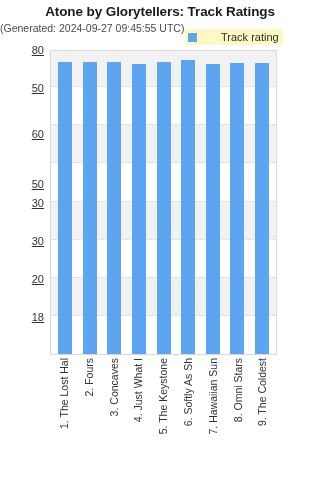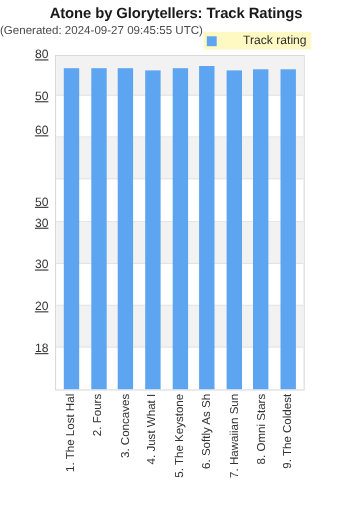--- a/index.html
+++ b/index.html
@@ -174,21 +174,21 @@
     <span class="legend-swatch"></span>
     <span class="legend-label">Track rating</span>
   </div>
 
   <div class="ylabels">
       <div class="ytick" style="top: 266.875px;">18</div>
       <div class="ytick" style="top: 228.75px; margin-left: 13px;">20</div>
       <div class="ytick" style="top: 190.625px;">30</div>
       <div class="ytick" style="top: 152.5px;">30</div>
       <div class="ytick" style="top: 114.375px; margin-top: 20px;">50</div>
-      <div class="ytick" style="top: 69px;">60</div>
+      <div class="ytick" style="top: 84px;">60</div>
       <div class="ytick" style="top: 38.125px;">50</div>
       <div class="ytick" style="top: 0px;">80</div>
     </div>
 
   <div class="plot-frame">
     <div class="bands">
         <div class="band" style="bottom: 38.125px; height: 38.125px;"></div>
         <div class="band" style="bottom: 114.375px; height: 38.125px;"></div>
         <div class="band" style="bottom: 190.625px; height: 38.125px;"></div>
         <div class="band" style="bottom: 266.875px; height: 38.125px;"></div>

